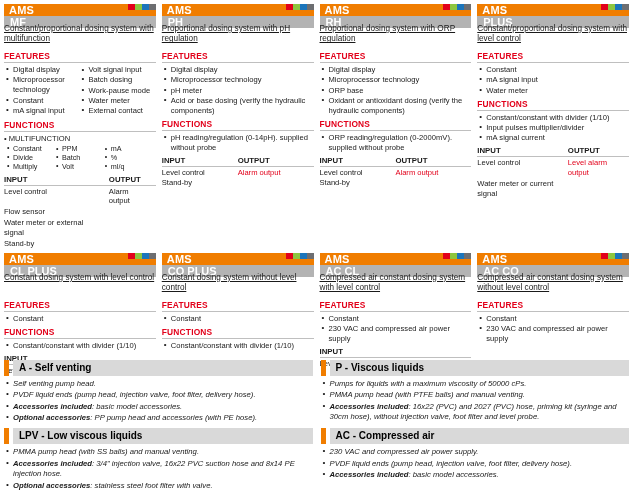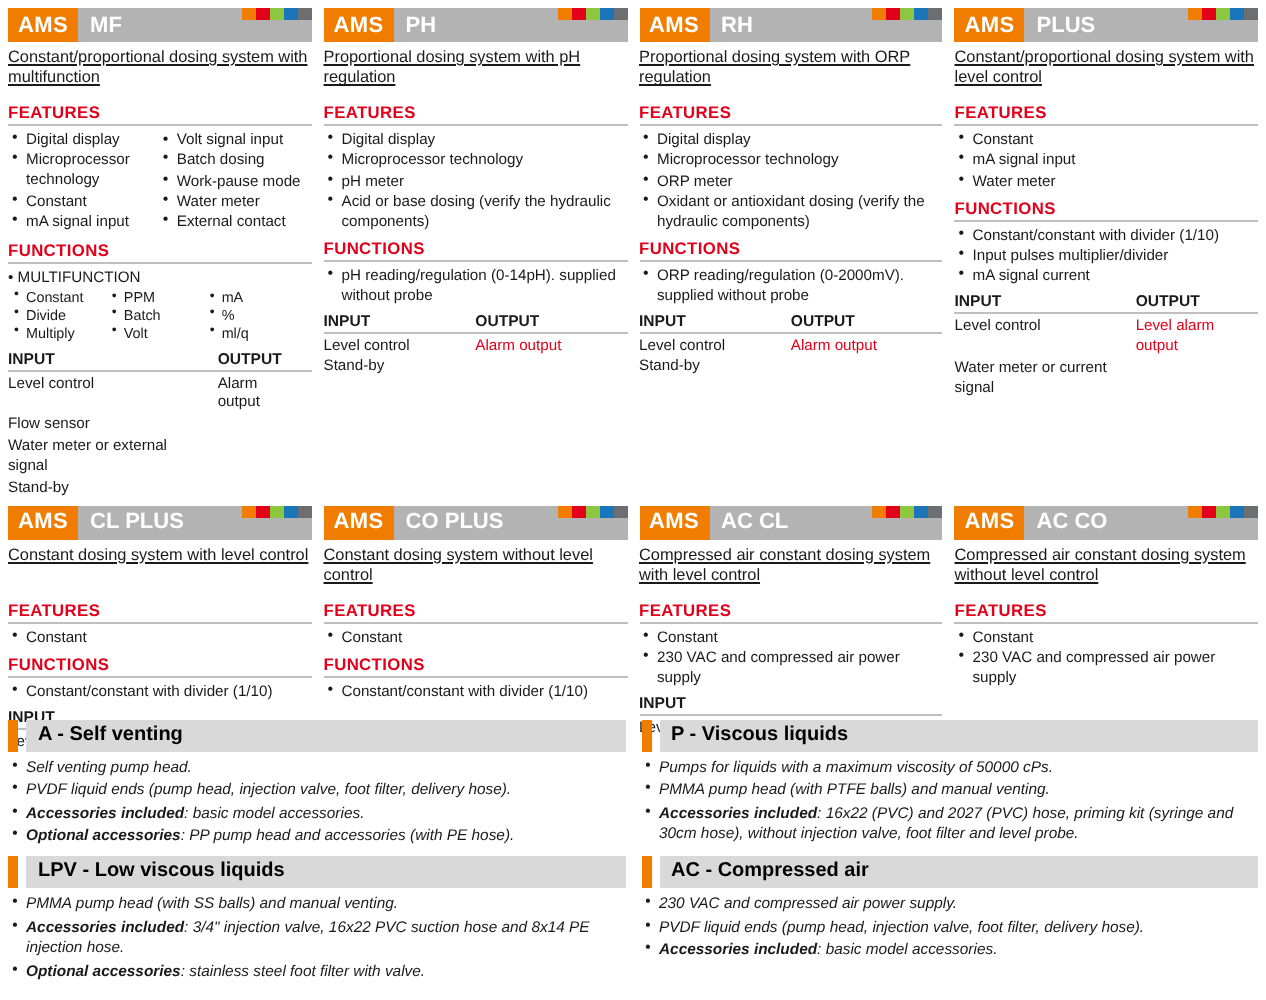--- a/index.html
+++ b/index.html
@@ -20,20 +20,21 @@
     row-gap: 4px;
     padding: 4px 4px 0 4px;
   }
   .card { position: relative; }
 
   .card-head {
     display: flex;
     align-items: stretch;
     height: 17px;
     margin-bottom: 3px;
+    flex-direction: column;
   }
   .brand {
     background: #f07d00;
     color: #ffffff;
     font-weight: bold;
     font-size: 11px;
     letter-spacing: .2px;
     padding: 1px 5px 0 5px;
     display: flex;
     align-items: center;
@@ -297,21 +298,21 @@
             <i style="background: rgb(141, 198, 63);"></i>
             <i style="background: rgb(27, 117, 187);"></i>
             <i style="background: rgb(109, 110, 113);"></i>
           </div>
         </div>
         <div class="desc">Proportional dosing system with ORP regulation</div>
         <div class="sec-title">FEATURES</div>
         <ul class="feat">
           <li>Digital display</li>
           <li>Microprocessor technology</li>
-          <li>ORP meter</li>
+          <li>ORP base</li>
           <li>Oxidant or antioxidant dosing (verify the hydraulic components)</li>
         </ul>
         <div class="sec-title">FUNCTIONS</div>
         <ul class="feat">
           <li>ORP reading/regulation (0-2000mV). supplied without probe</li>
         </ul>
         <table class="io-table">
           <thead>
             <tr>
               <th>INPUT</th>

